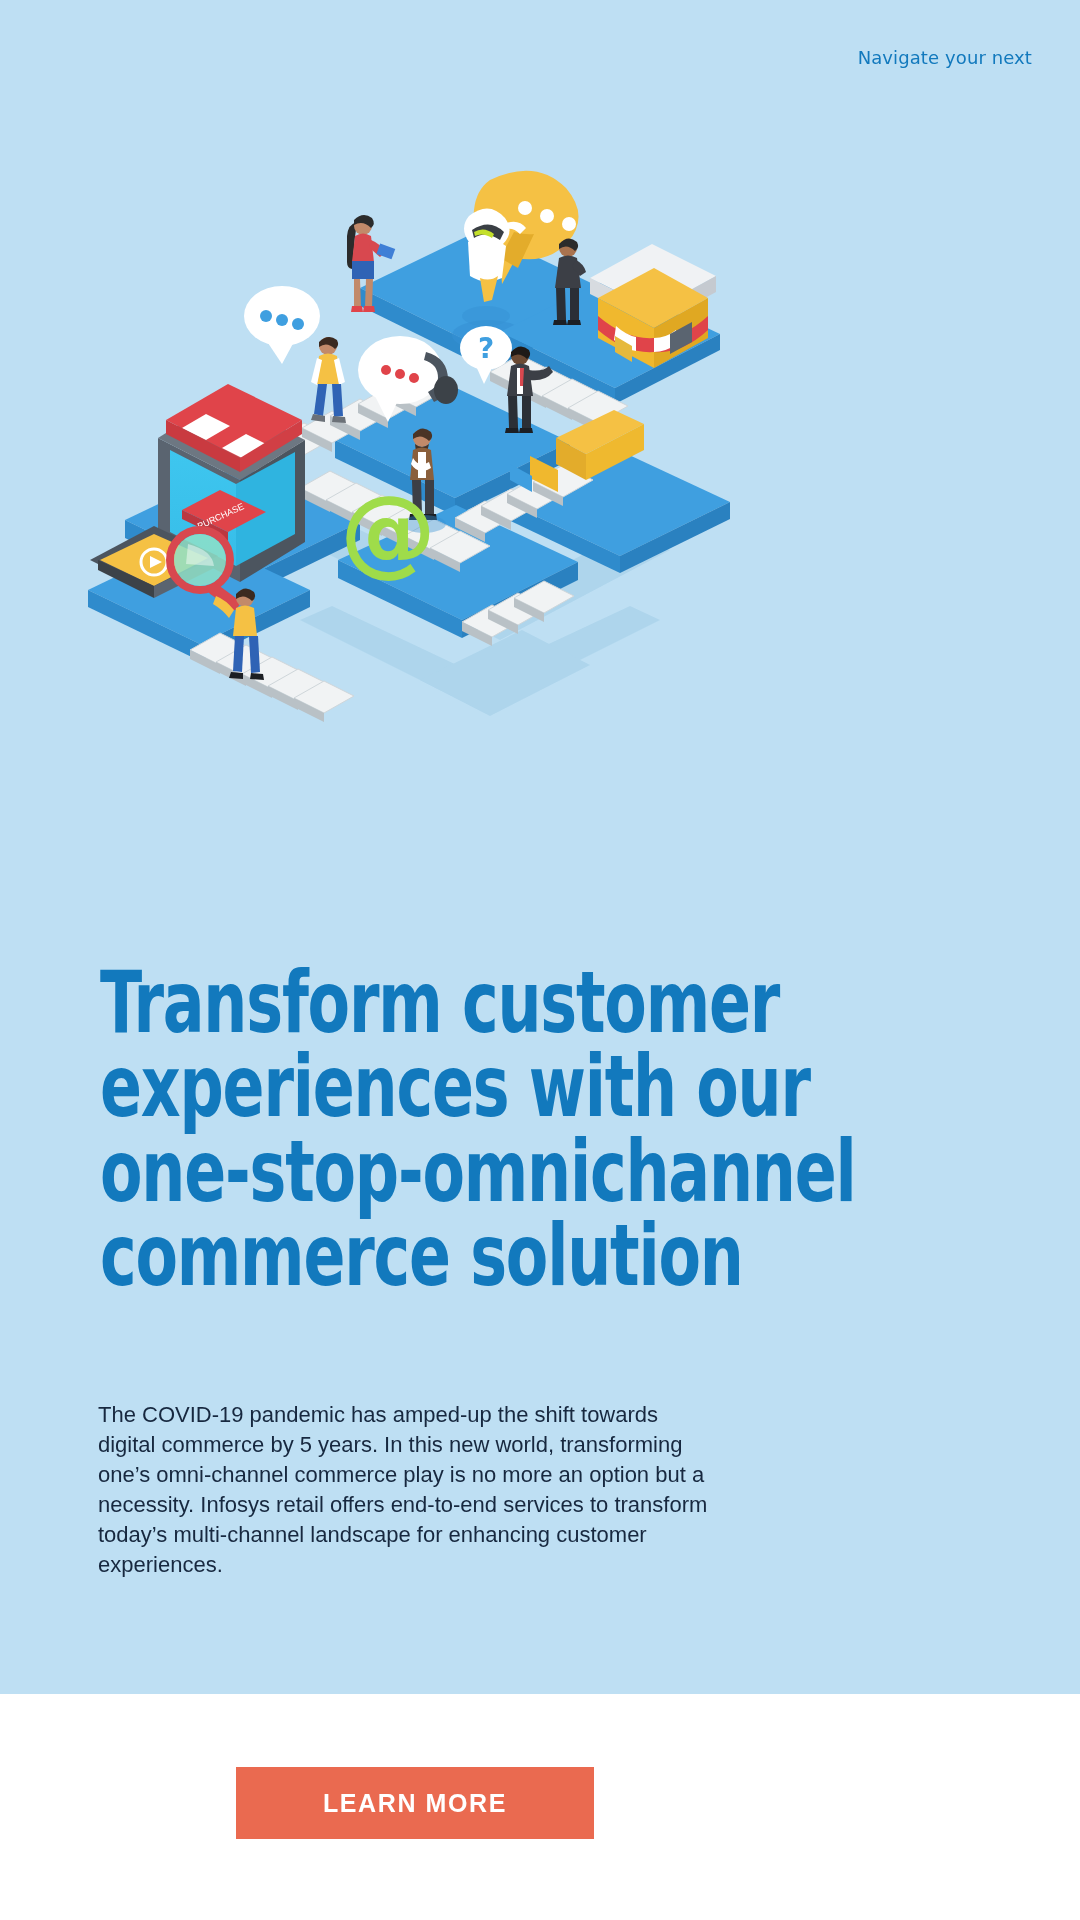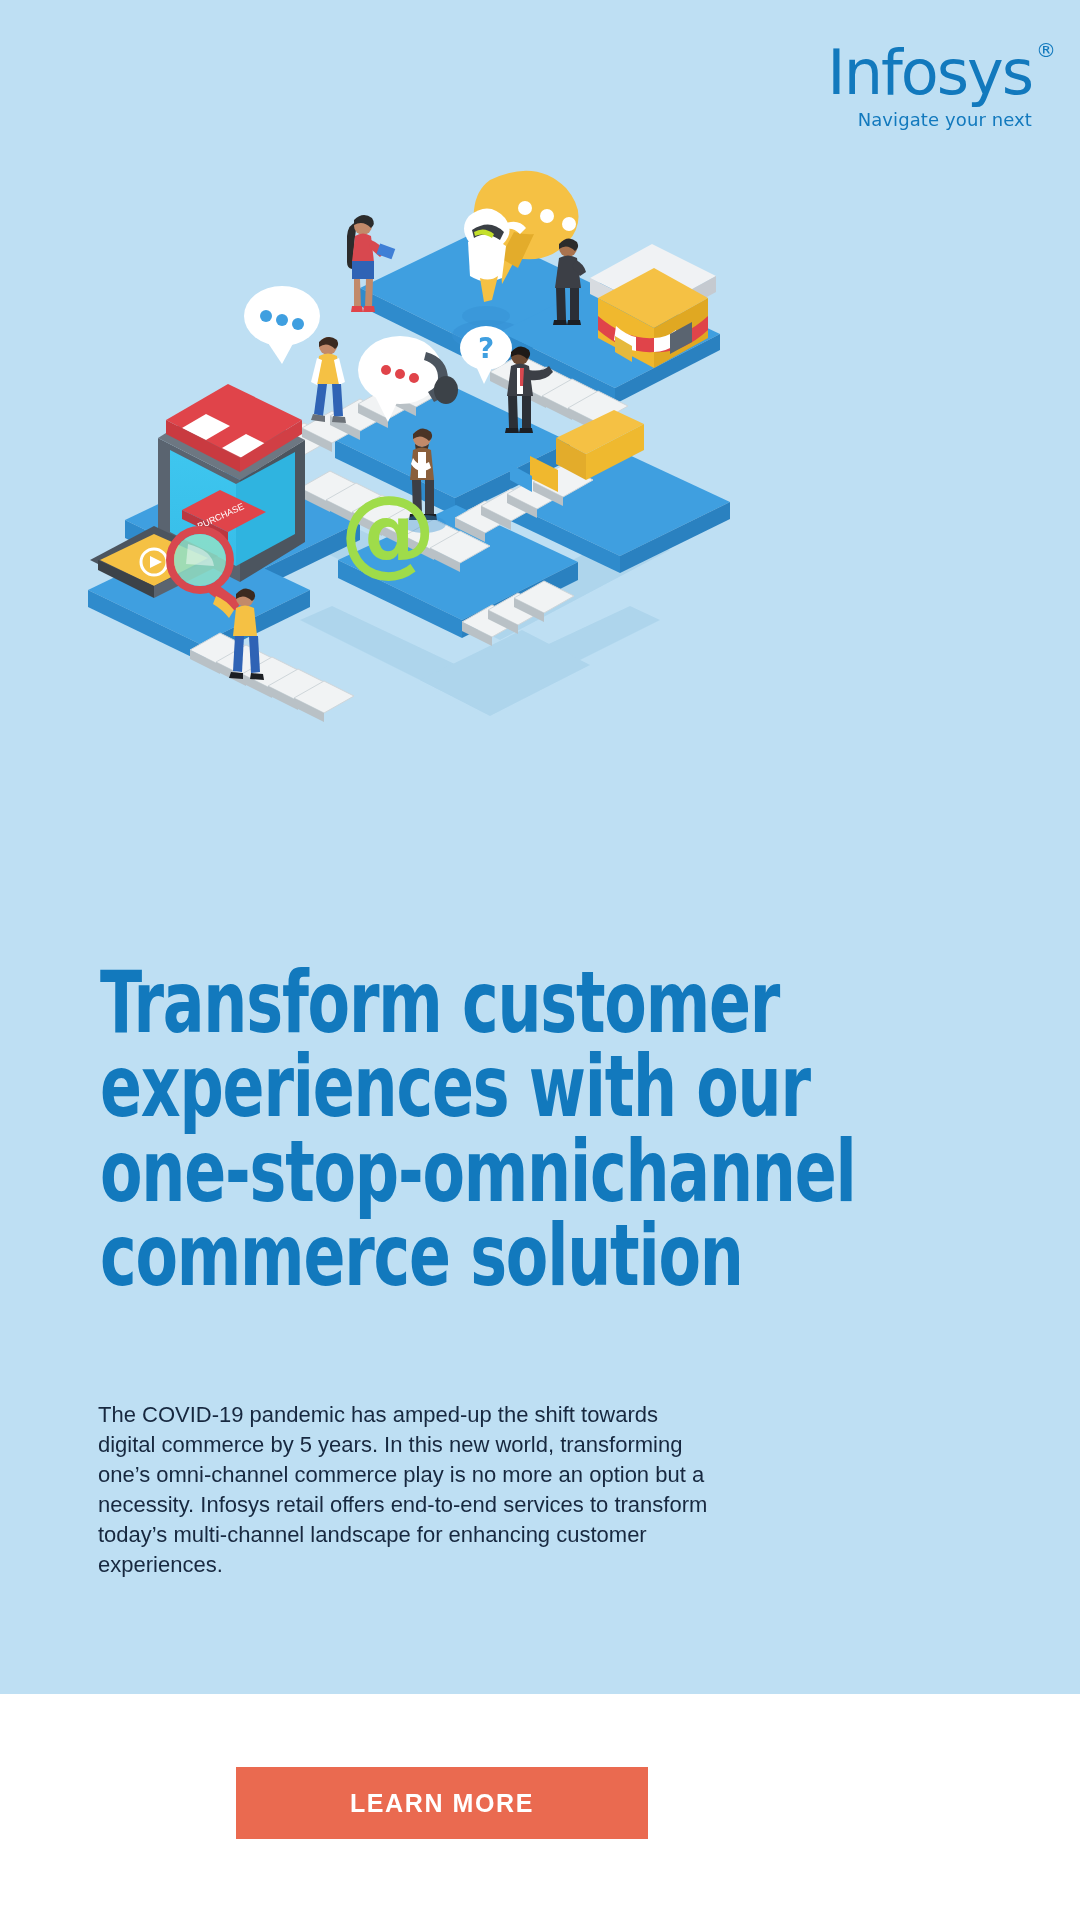--- a/index.html
+++ b/index.html
@@ -96,21 +96,21 @@
   
   .footer {
     position:absolute;
     left:0; top:1694px;
     width:1080px; height:226px;
     background:#ffffff;
   }
   .cta {
     position:absolute;
     left:236px; top:73px;
-    width:412px; height:72px;
+    width:358px; height:72px;
     background:#ea6a50;
     border:none;
     color:#ffffff;
     font-family:"Liberation Sans", sans-serif;
     font-size:25px;
     font-weight:bold;
     letter-spacing:1.6px;
     cursor:pointer;
     display:flex;
     align-items:center;
@@ -118,24 +118,20 @@
   }
 </style>
 </head>
 <body>
 
 <div class="page">
 
   <div class="hero">
 
     <div class="logo-block">
-      <div class="logo-word">
-        <span>Infosys</span>
-        <span class="logo-reg">®</span>
-      </div>
       <div class="logo-tag">Navigate your next</div>
     </div>
 
     <div class="illus">
       <svg viewBox="0 0 680 620" xmlns="http://www.w3.org/2000/svg">
         <defs>
           <linearGradient id="scr" x1="0" y1="0" x2="0" y2="1">
             <stop offset="0" stop-color="#3ec6ef"></stop>
               <stop offset="1" stop-color="#37bde8"></stop>
           </linearGradient>

